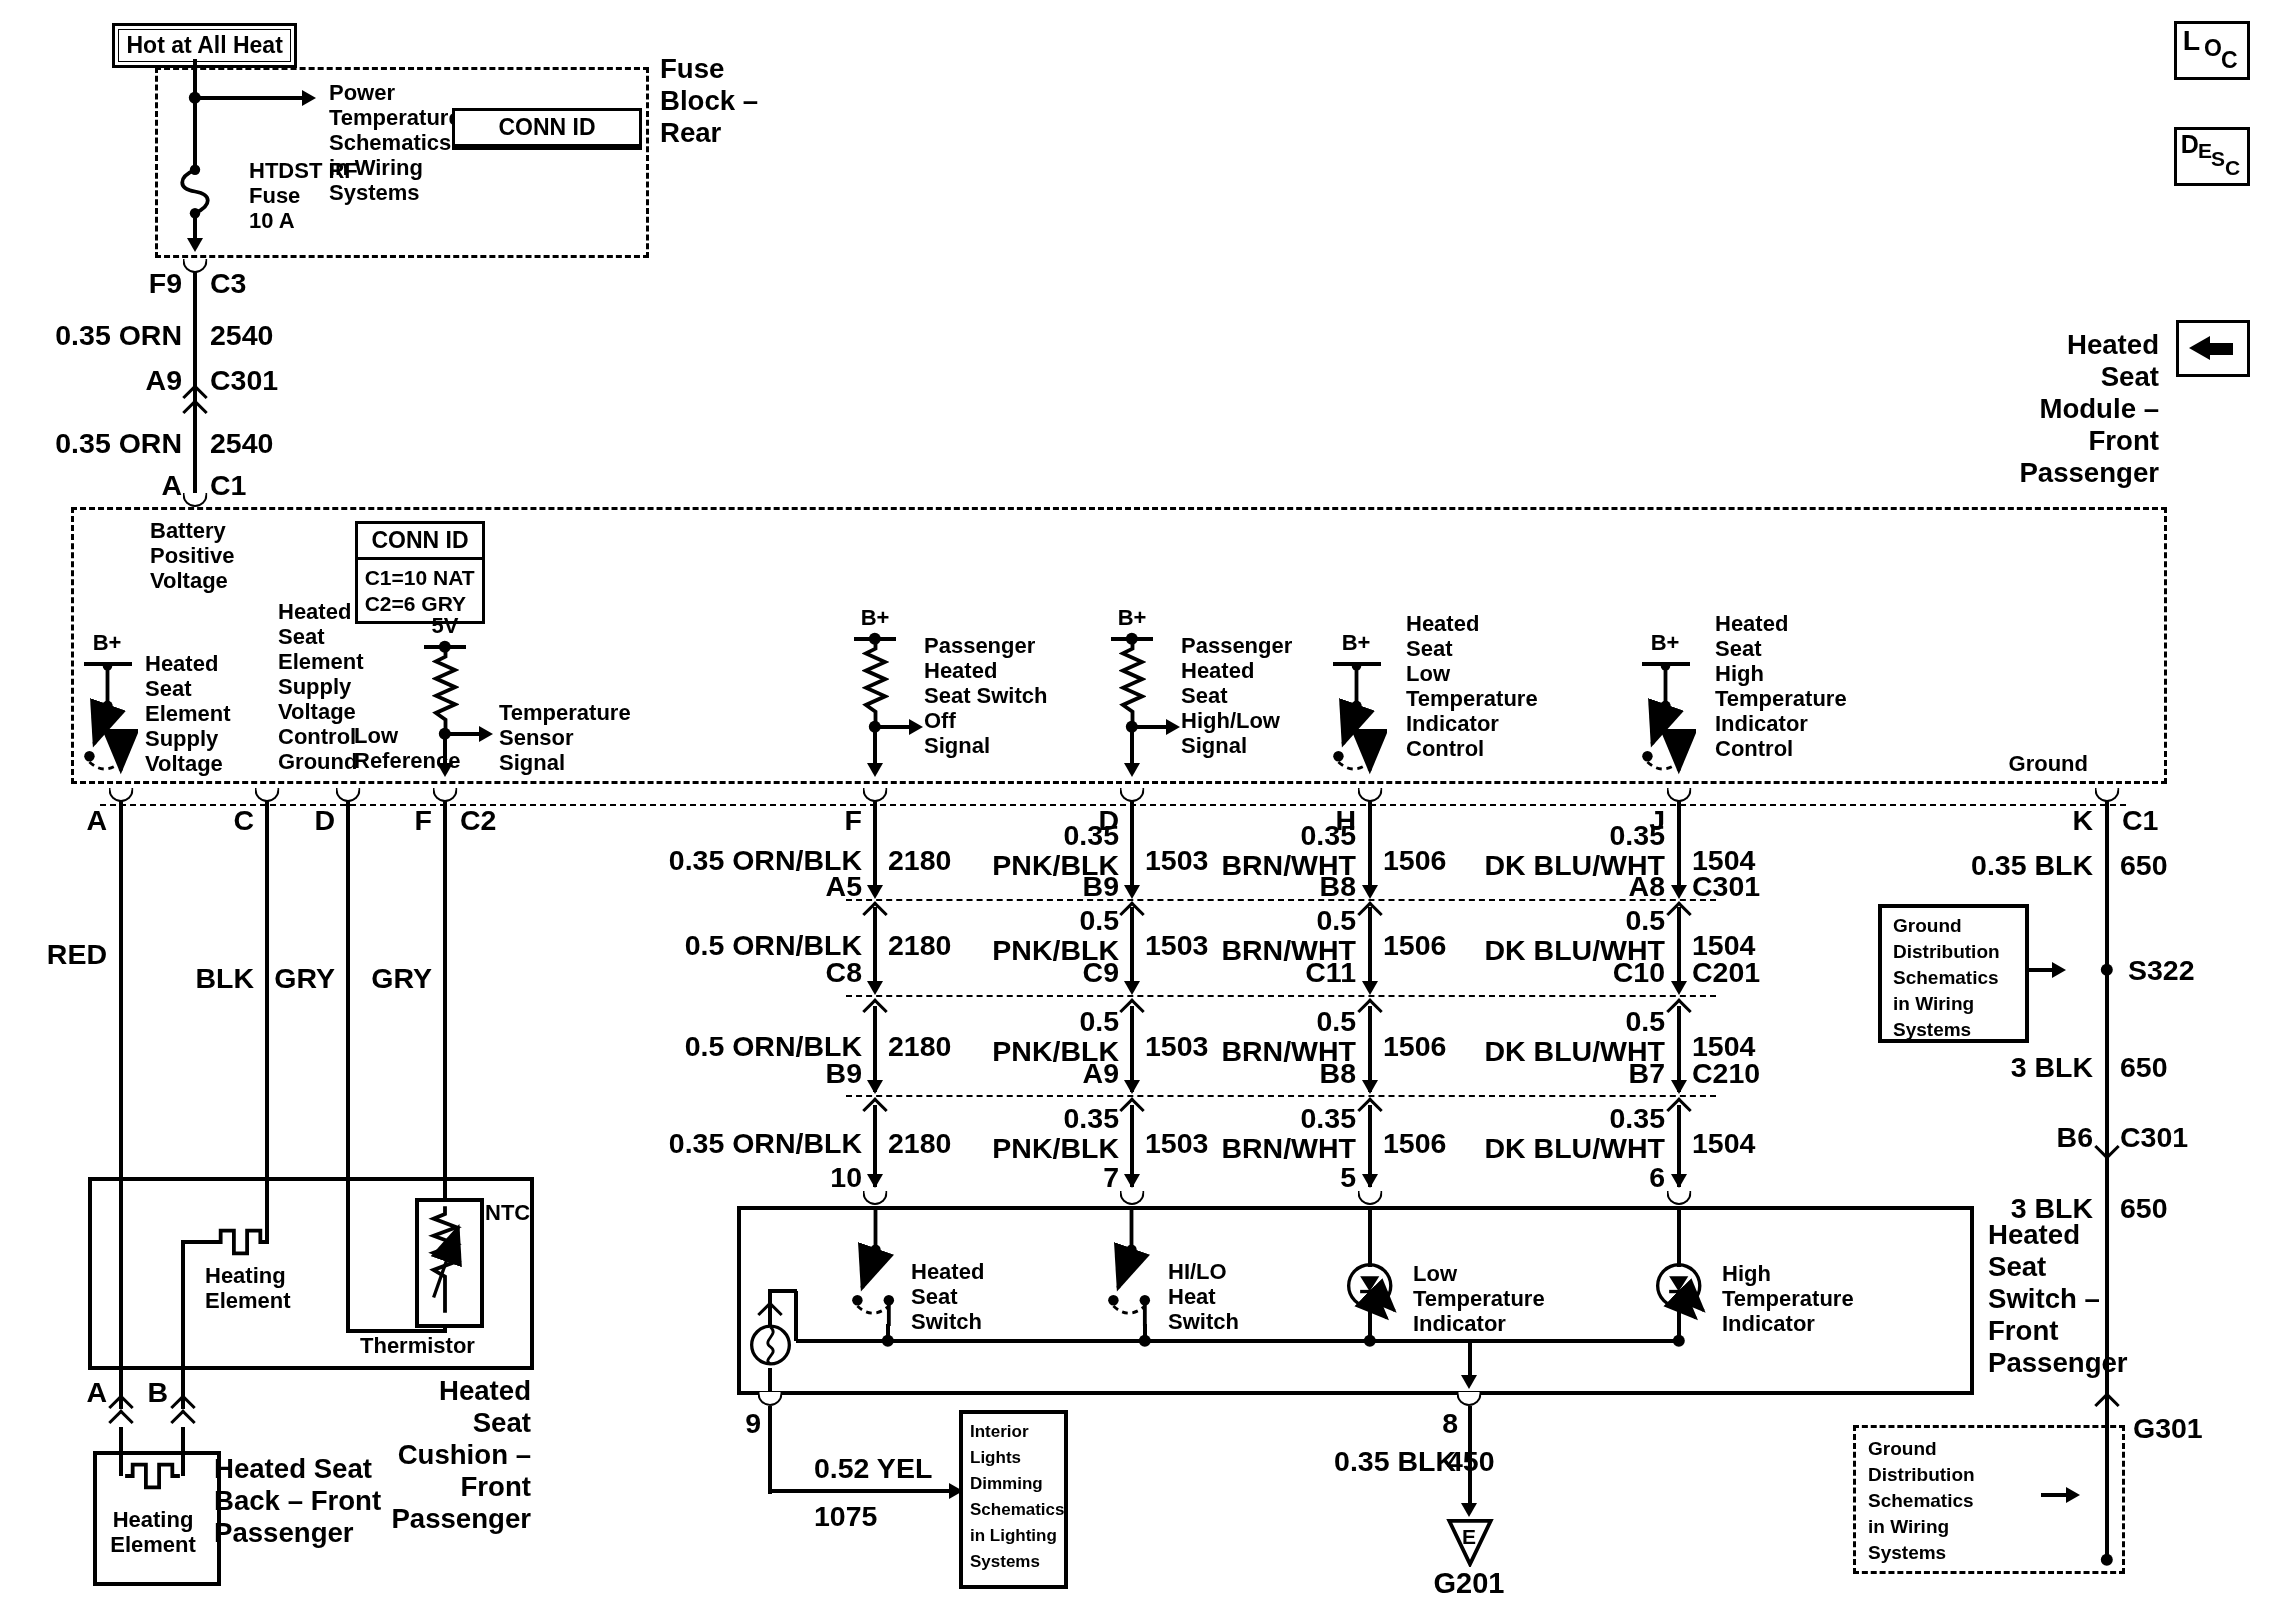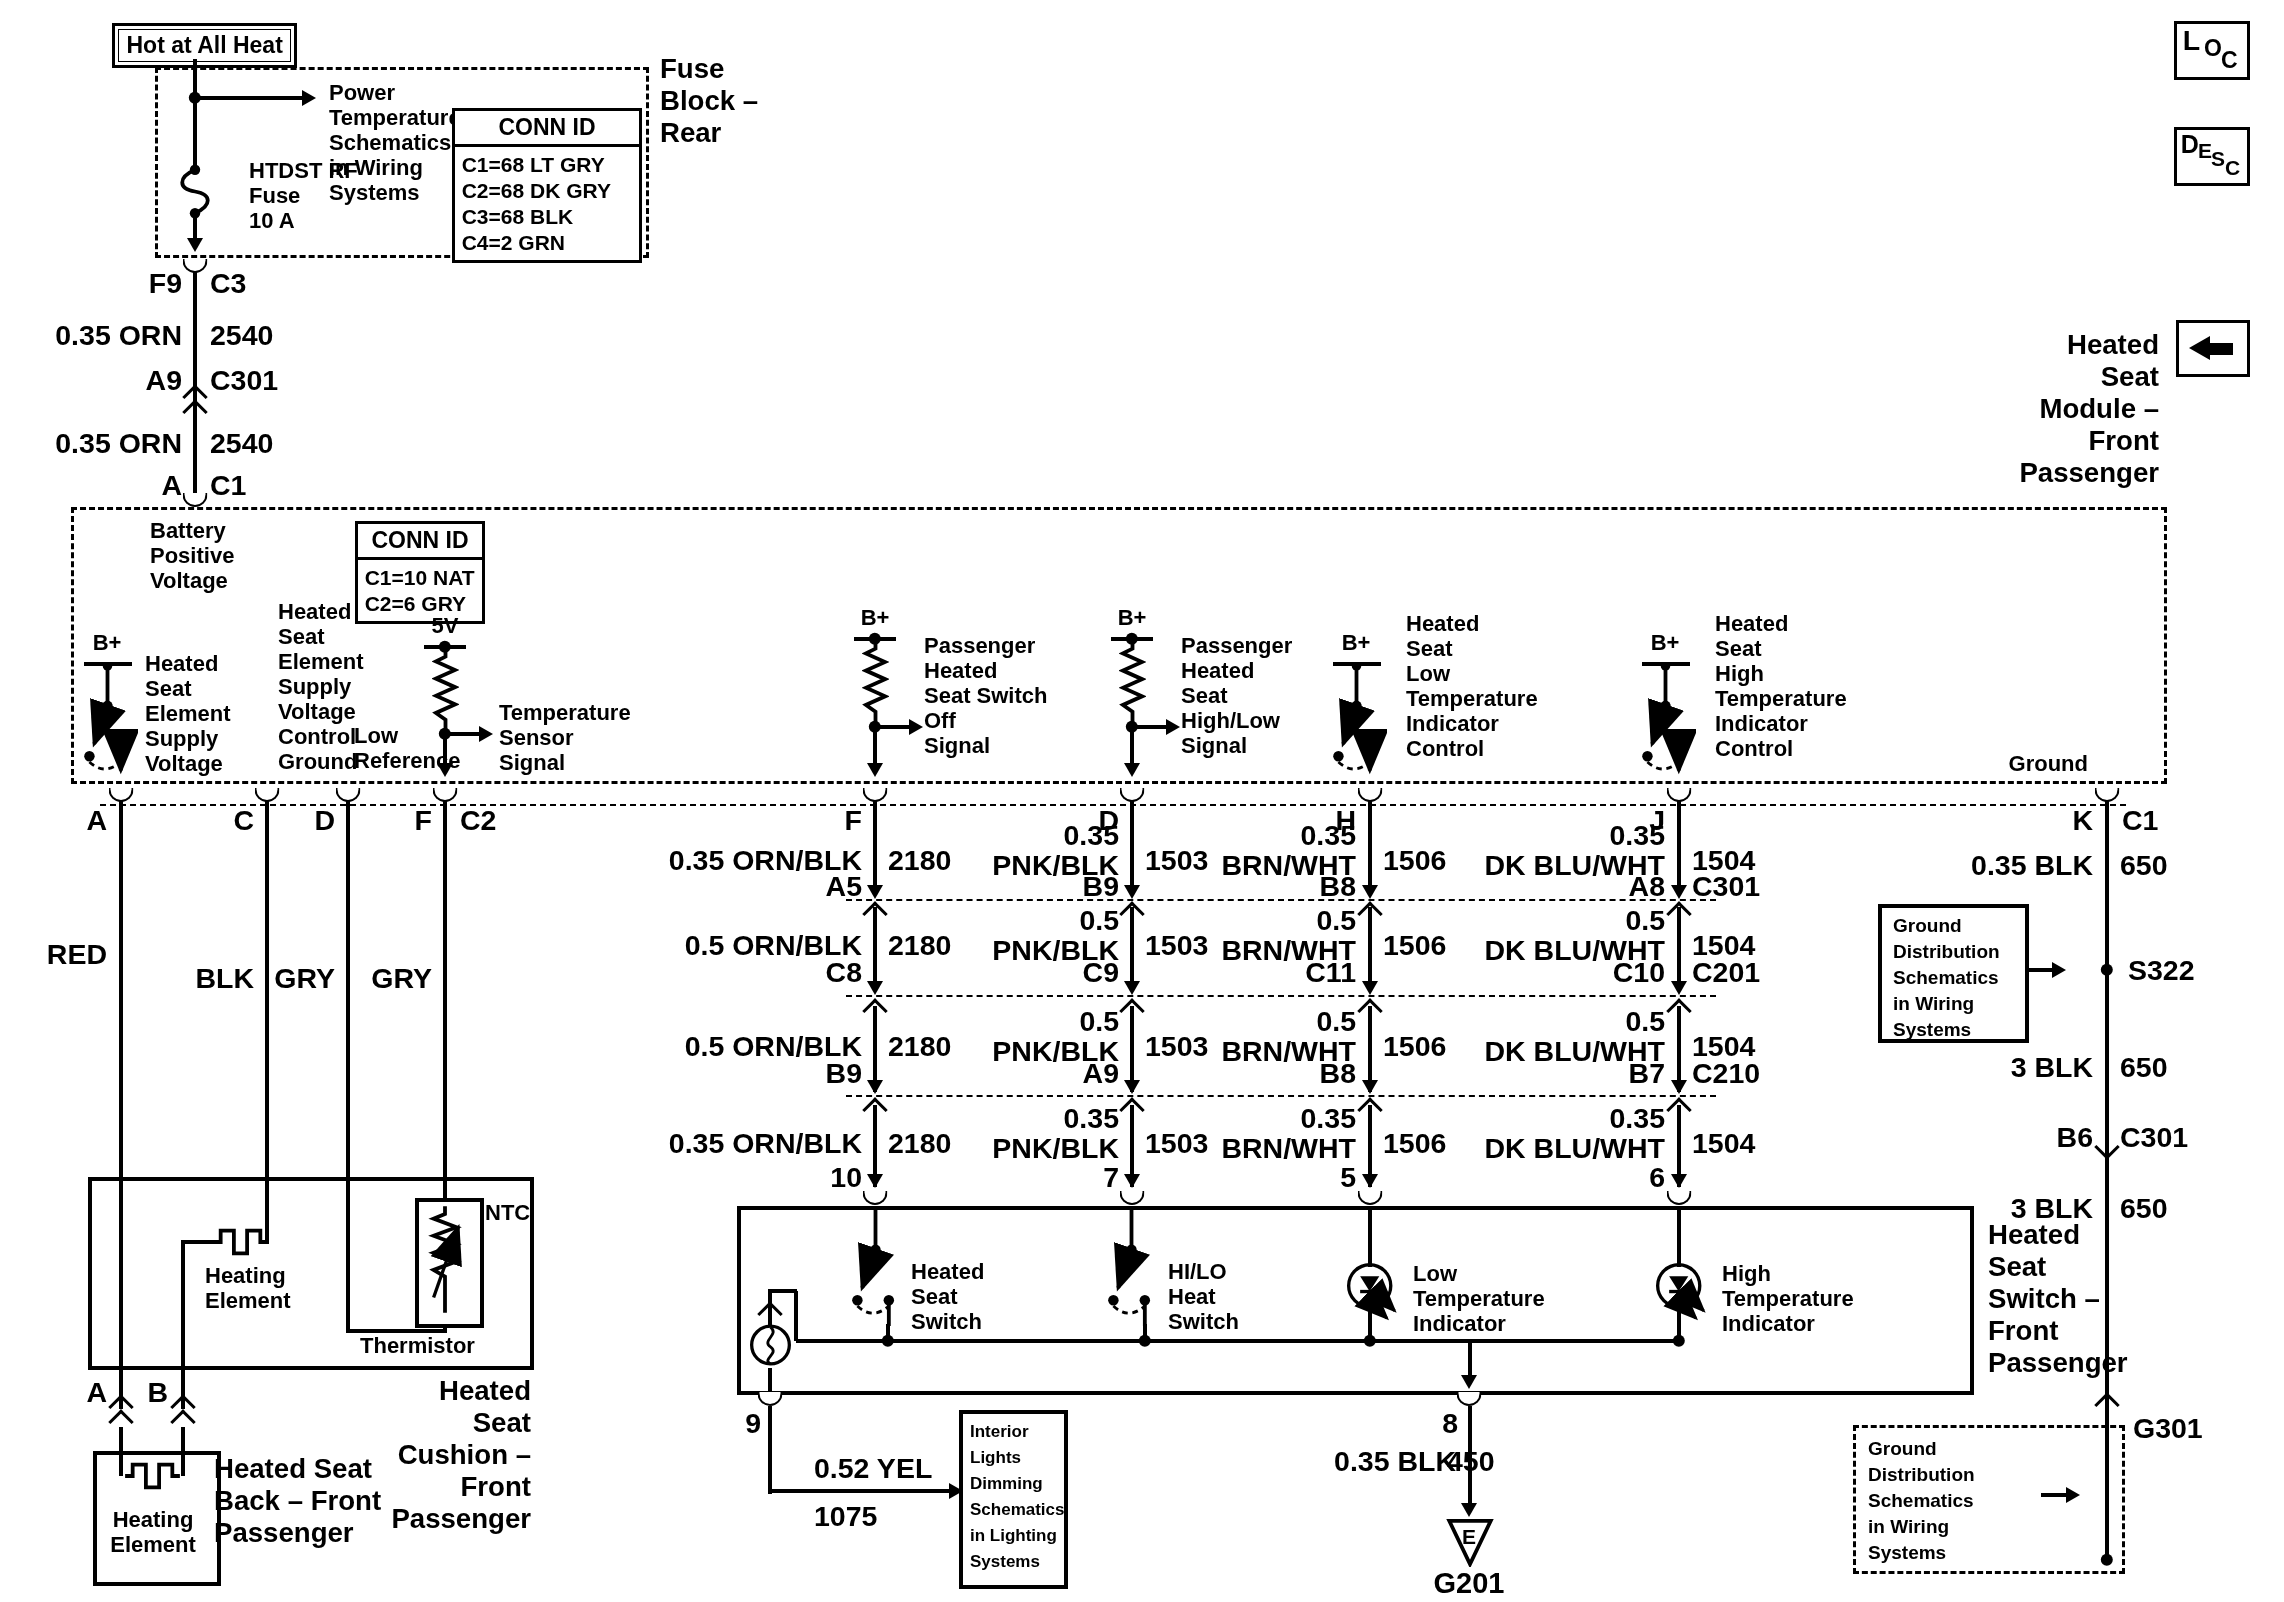--- a/index.html
+++ b/index.html
@@ -61,24 +61,20 @@
 <div class="dot" style="left:195px;top:98px"></div>
 <div class="h" style="left:195px;top:96px;width:107px;height:3.8px"></div>
 <div class="ar" style="left:302px;top:98px"></div>
 <div class="t sm la" style="left:329px;top:80px">Power
 Temperature
 Schematics
 in Wiring
 Systems</div>
 <div class="cid" style="left:452px;top:108px;width:184px">
   <div class="hdr">CONN ID</div>
-  <div class="rows">C1=68 LT GRY
-C2=68 DK GRY
-C3=68 BLK
-C4=2 GRN</div>
 </div>
 <svg class="sym" style="left:178px;top:164px" width="34" height="55" viewBox="0 0 36 58">
   <path d="M18,6 C0,14 0,26 18,29 C36,32 36,44 18,52" fill="none" stroke="#000" stroke-width="4"></path>
   <circle cx="18" cy="6" r="5.5"></circle>
       <circle cx="18" cy="52" r="5.5"></circle>
 </svg>
 <div class="t sm la" style="left:249px;top:158px">HTDST RF
 Fuse
 10 A</div>
 <div class="v" style="left:193px;top:217px;width:3.8px;height:21px"></div>

